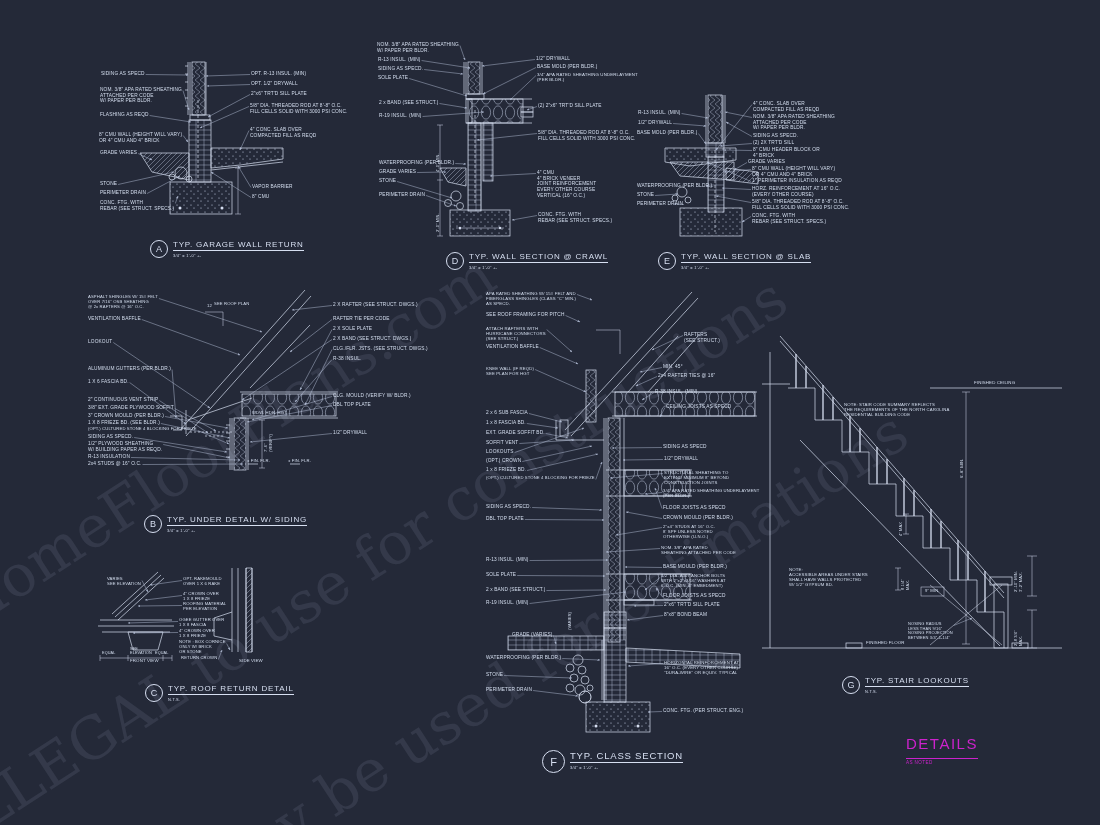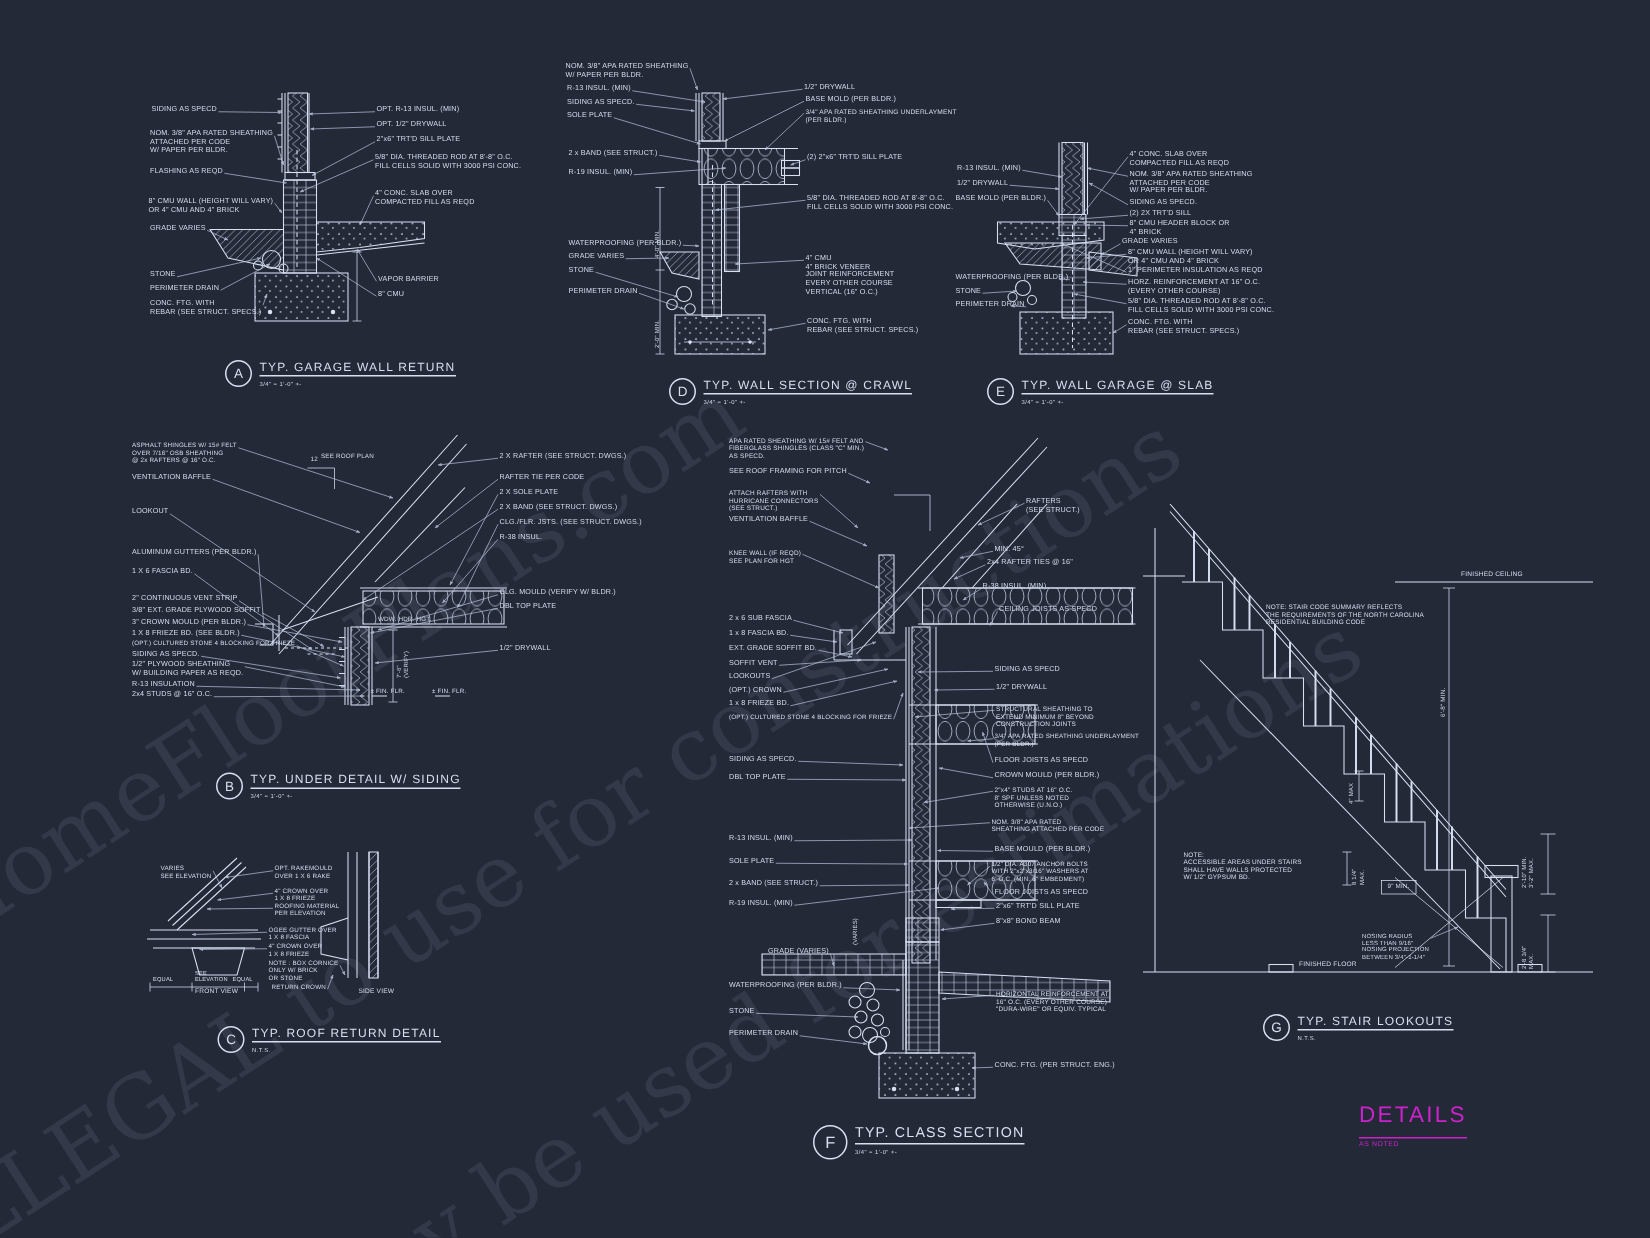--- a/index.html
+++ b/index.html
@@ -565,21 +565,21 @@
 <div class="tblock" style="left:446px;top:252px">
   <span class="circ">D</span>
   <span class="tt">
       <span class="ttl">TYP. WALL SECTION @ CRAWL</span>
   <span class="scl">3/4" = 1'-0" +-</span>
     </span>
 </div>
 <div class="tblock" style="left:658px;top:252px">
   <span class="circ">E</span>
   <span class="tt">
-      <span class="ttl">TYP. WALL GARAGE @ SLAB</span>
+      <span class="ttl">TYP. WALL SECTION @ SLAB</span>
   <span class="scl">3/4" = 1'-0" +-</span>
     </span>
 </div>
 <div class="tblock" style="left:144px;top:515px">
   <span class="circ">B</span>
   <span class="tt">
       <span class="ttl">TYP. UNDER DETAIL W/ SIDING</span>
   <span class="scl">3/4" = 1'-0" +-</span>
     </span>
 </div>

